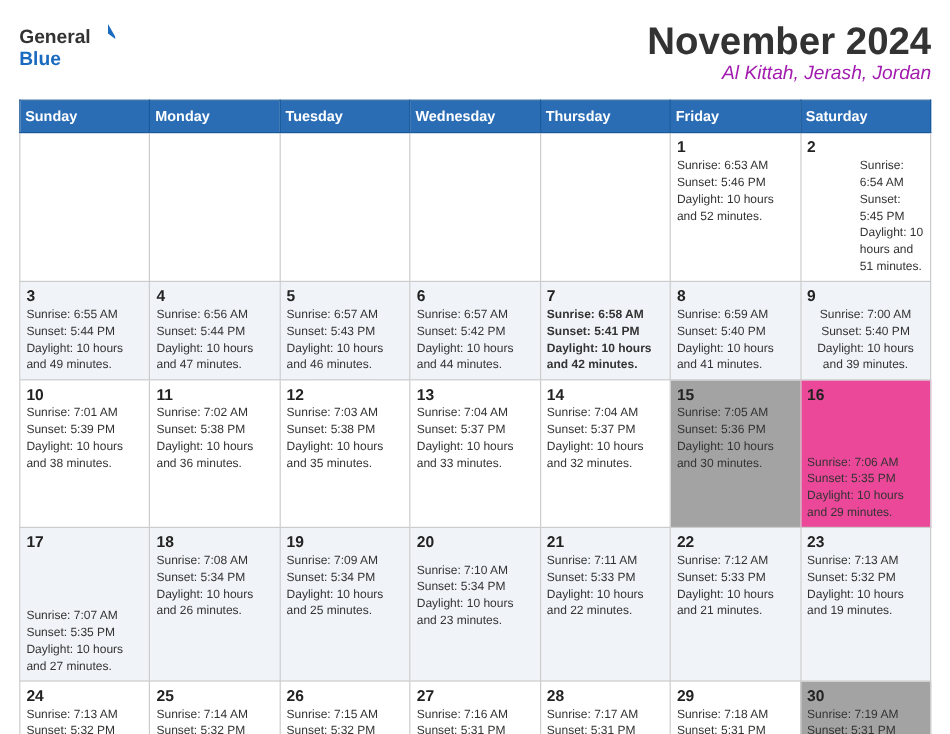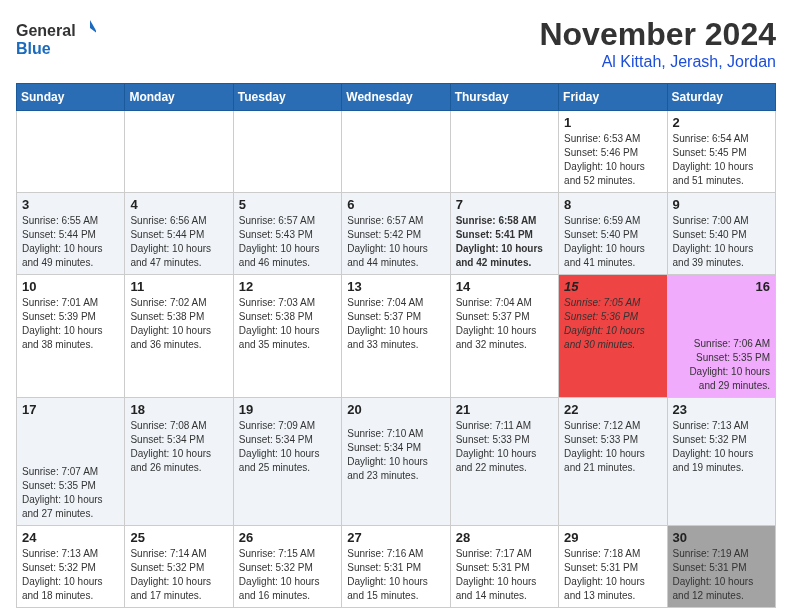--- a/index.html
+++ b/index.html
@@ -24,21 +24,22 @@
     .title-block {
       text-align: right;
     }
     .month-title {
       font-size: 32px;
       font-weight: bold;
       color: #333;
     }
     .location {
       font-size: 16px;
-      color: #1d4ed8;
+      color: #a21caf;
+      font-style: italic;
     }
     .calendar {
       width: 100%;
       border-collapse: collapse;
       font-size: 11px;
     }
     .calendar th {
       background-color: #2a6db5;
       color: white;
       padding: 6px 4px;
@@ -113,21 +114,21 @@
         <td class="empty-cell"></td>
         <td class="empty-cell"></td>
         <td style="background: rgb(255, 255, 255);">
           <span class="day-number">1</span>
           <div class="day-info" style="white-space: pre-line;">Sunrise: 6:53 AM
 Sunset: 5:46 PM
 Daylight: 10 hours and 52 minutes.</div>
         </td>
         <td style="background: rgb(255, 255, 255);">
           <span class="day-number">2</span>
-          <div class="day-info" style="white-space: pre-line;">Sunrise: 6:54 AM
+          <div class="day-info" style="white-space: pre-line; margin-left: 44px;">Sunrise: 6:54 AM
 Sunset: 5:45 PM
 Daylight: 10 hours and 51 minutes.</div>
         </td>
       </tr>
       <tr>
         <td style="background: rgb(240, 244, 248);">
           <span class="day-number">3</span>
           <div class="day-info" style="white-space: pre-line;">Sunrise: 6:55 AM
 Sunset: 5:44 PM
 Daylight: 10 hours and 49 minutes.</div>
@@ -157,21 +158,21 @@
 Daylight: 10 hours and 42 minutes.</div>
         </td>
         <td style="background: rgb(240, 244, 248);">
           <span class="day-number">8</span>
           <div class="day-info" style="white-space: pre-line;">Sunrise: 6:59 AM
 Sunset: 5:40 PM
 Daylight: 10 hours and 41 minutes.</div>
         </td>
         <td style="background: rgb(240, 244, 248);">
           <span class="day-number">9</span>
-          <div class="day-info" style="white-space: pre-line;">Sunrise: 7:00 AM
+          <div class="day-info" style="white-space: pre-line; text-align: center;">Sunrise: 7:00 AM
 Sunset: 5:40 PM
 Daylight: 10 hours and 39 minutes.</div>
         </td>
       </tr>
       <tr>
         <td style="background: rgb(255, 255, 255);">
           <span class="day-number">10</span>
           <div class="day-info" style="white-space: pre-line;">Sunrise: 7:01 AM
 Sunset: 5:39 PM
 Daylight: 10 hours and 38 minutes.</div>
@@ -193,27 +194,27 @@
           <div class="day-info" style="white-space: pre-line;">Sunrise: 7:04 AM
 Sunset: 5:37 PM
 Daylight: 10 hours and 33 minutes.</div>
         </td>
         <td style="background: rgb(255, 255, 255);">
           <span class="day-number">14</span>
           <div class="day-info" style="white-space: pre-line;">Sunrise: 7:04 AM
 Sunset: 5:37 PM
 Daylight: 10 hours and 32 minutes.</div>
         </td>
-        <td style="background: #ef4444; font-style: italic;">
+        <td style="background: #a3a3a3;">
           <span class="day-number">15</span>
           <div class="day-info" style="white-space: pre-line;">Sunrise: 7:05 AM
 Sunset: 5:36 PM
 Daylight: 10 hours and 30 minutes.</div>
         </td>
-        <td style="background: #f0abfc; text-align: right;">
+        <td style="background: #ec4899;">
           <span class="day-number">16</span>
           <div class="day-info" style="white-space: pre-line; margin-top: 43px;">Sunrise: 7:06 AM
 Sunset: 5:35 PM
 Daylight: 10 hours and 29 minutes.</div>
         </td>
       </tr>
       <tr>
         <td style="background: rgb(240, 244, 248);">
           <span class="day-number">17</span>
           <div class="day-info" style="white-space: pre-line; margin-top: 48px;">Sunrise: 7:07 AM

